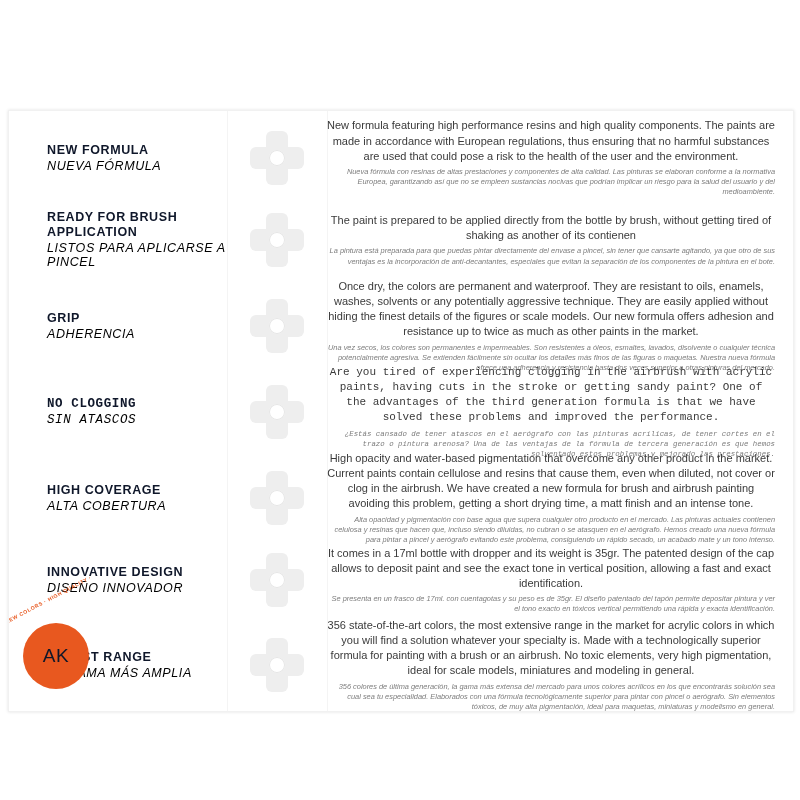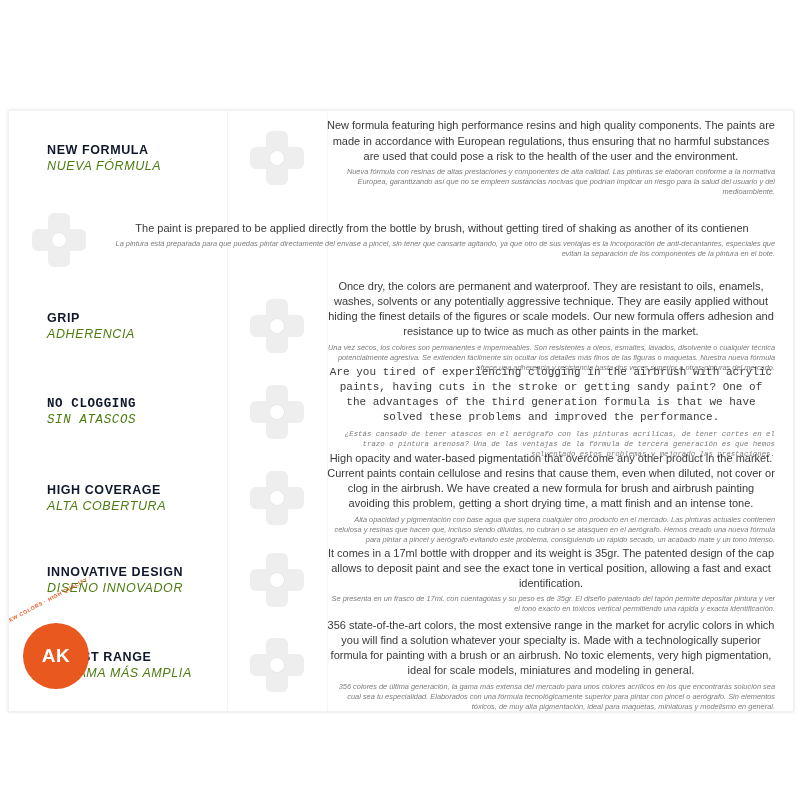--- a/index.html
+++ b/index.html
@@ -62,21 +62,21 @@
     font-size: 12.5px;
     font-weight: bold;
     color: #0f172a;
     letter-spacing: 0.6px;
     line-height: 1.18;
     text-transform: uppercase;
   }
   .ttl-es {
     font-size: 12.5px;
     font-style: italic;
-    color: #4d7c0f;
+    color: #000000;
     letter-spacing: 0.6px;
     line-height: 1.18;
     text-transform: uppercase;
     margin-top: 1px;
   }
   .iconcell {
     width: 100px;
     flex: 0 0 100px;
     display: flex;
     align-items: center;
@@ -133,26 +133,26 @@
     margin-top: 3px;
   }
   .badge {
     position: absolute;
     left: 14px;
     bottom: 22px;
     width: 66px;
     height: 66px;
     border-radius: 50%;
     background: #e8581f;
-    color: #ffffff;
+    color: #0f172a;
     display: flex;
     align-items: center;
     justify-content: center;
     font-size: 19px;
-    font-weight: bold;
+    font-weight: normal;
     letter-spacing: 0.5px;
     overflow: hidden;
   }
   .badge-arc {
     position: absolute;
     left: 6px;
     bottom: 30px;
     width: 84px;
     height: 84px;
     font-size: 5.2px;
@@ -188,20 +188,24 @@
               <i class="dot"></i>
             </span>
         </div>
         <div class="textcell">
           <div class="t-en">New formula featuring high performance resins and high quality components. The paints are made in accordance with European regulations, thus ensuring that no harmful substances are used that could pose a risk to the health of the user and the environment.</div>
           <div class="t-es">Nueva fórmula con resinas de altas prestaciones y componentes de alta calidad. Las pinturas se elaboran conforme a la normativa Europea, garantizando así que no se empleen sustancias nocivas que podrían implicar un riesgo para la salud del usuario y del medioambiente.</div>
         </div>
       </div>
 
       <div class="row" style="height:86px;">
+        <div class="titlecell">
+          <div class="ttl-en">READY FOR BRUSH APPLICATION</div>
+          <div class="ttl-es">LISTOS PARA APLICARSE A PINCEL</div>
+        </div>
         <div class="iconcell">
           <span class="crossicon">
               <i class="h"></i>
               <i class="v"></i>
               <i class="dot"></i>
             </span>
         </div>
         <div class="textcell">
           <div class="t-en">The paint is prepared to be applied directly from the bottle by brush, without getting tired of shaking as another of its contienen</div>
           <div class="t-es">La pintura está preparada para que puedas pintar directamente del envase a pincel, sin tener que cansarte agitando, ya que otro de sus ventajas es la incorporación de anti-decantantes, especiales que evitan la separación de los componentes de la pintura en el bote.</div>

